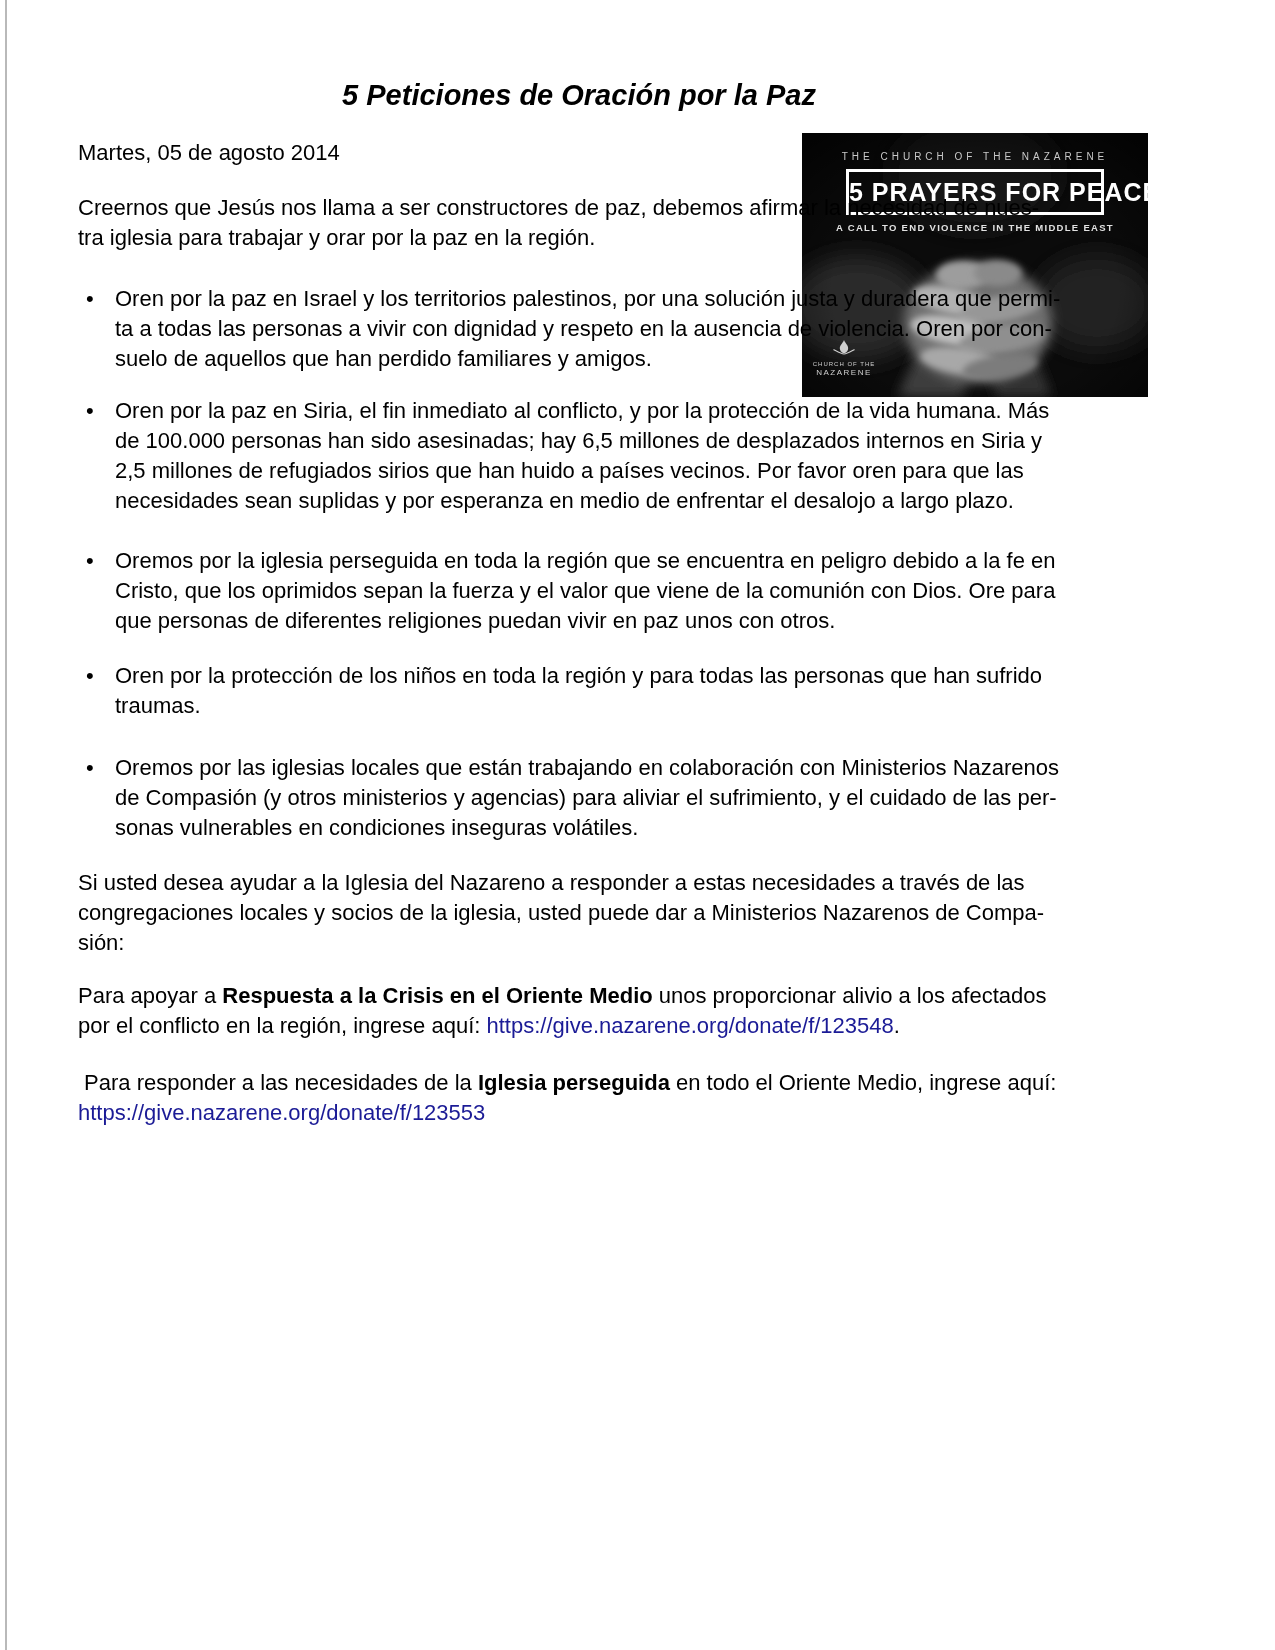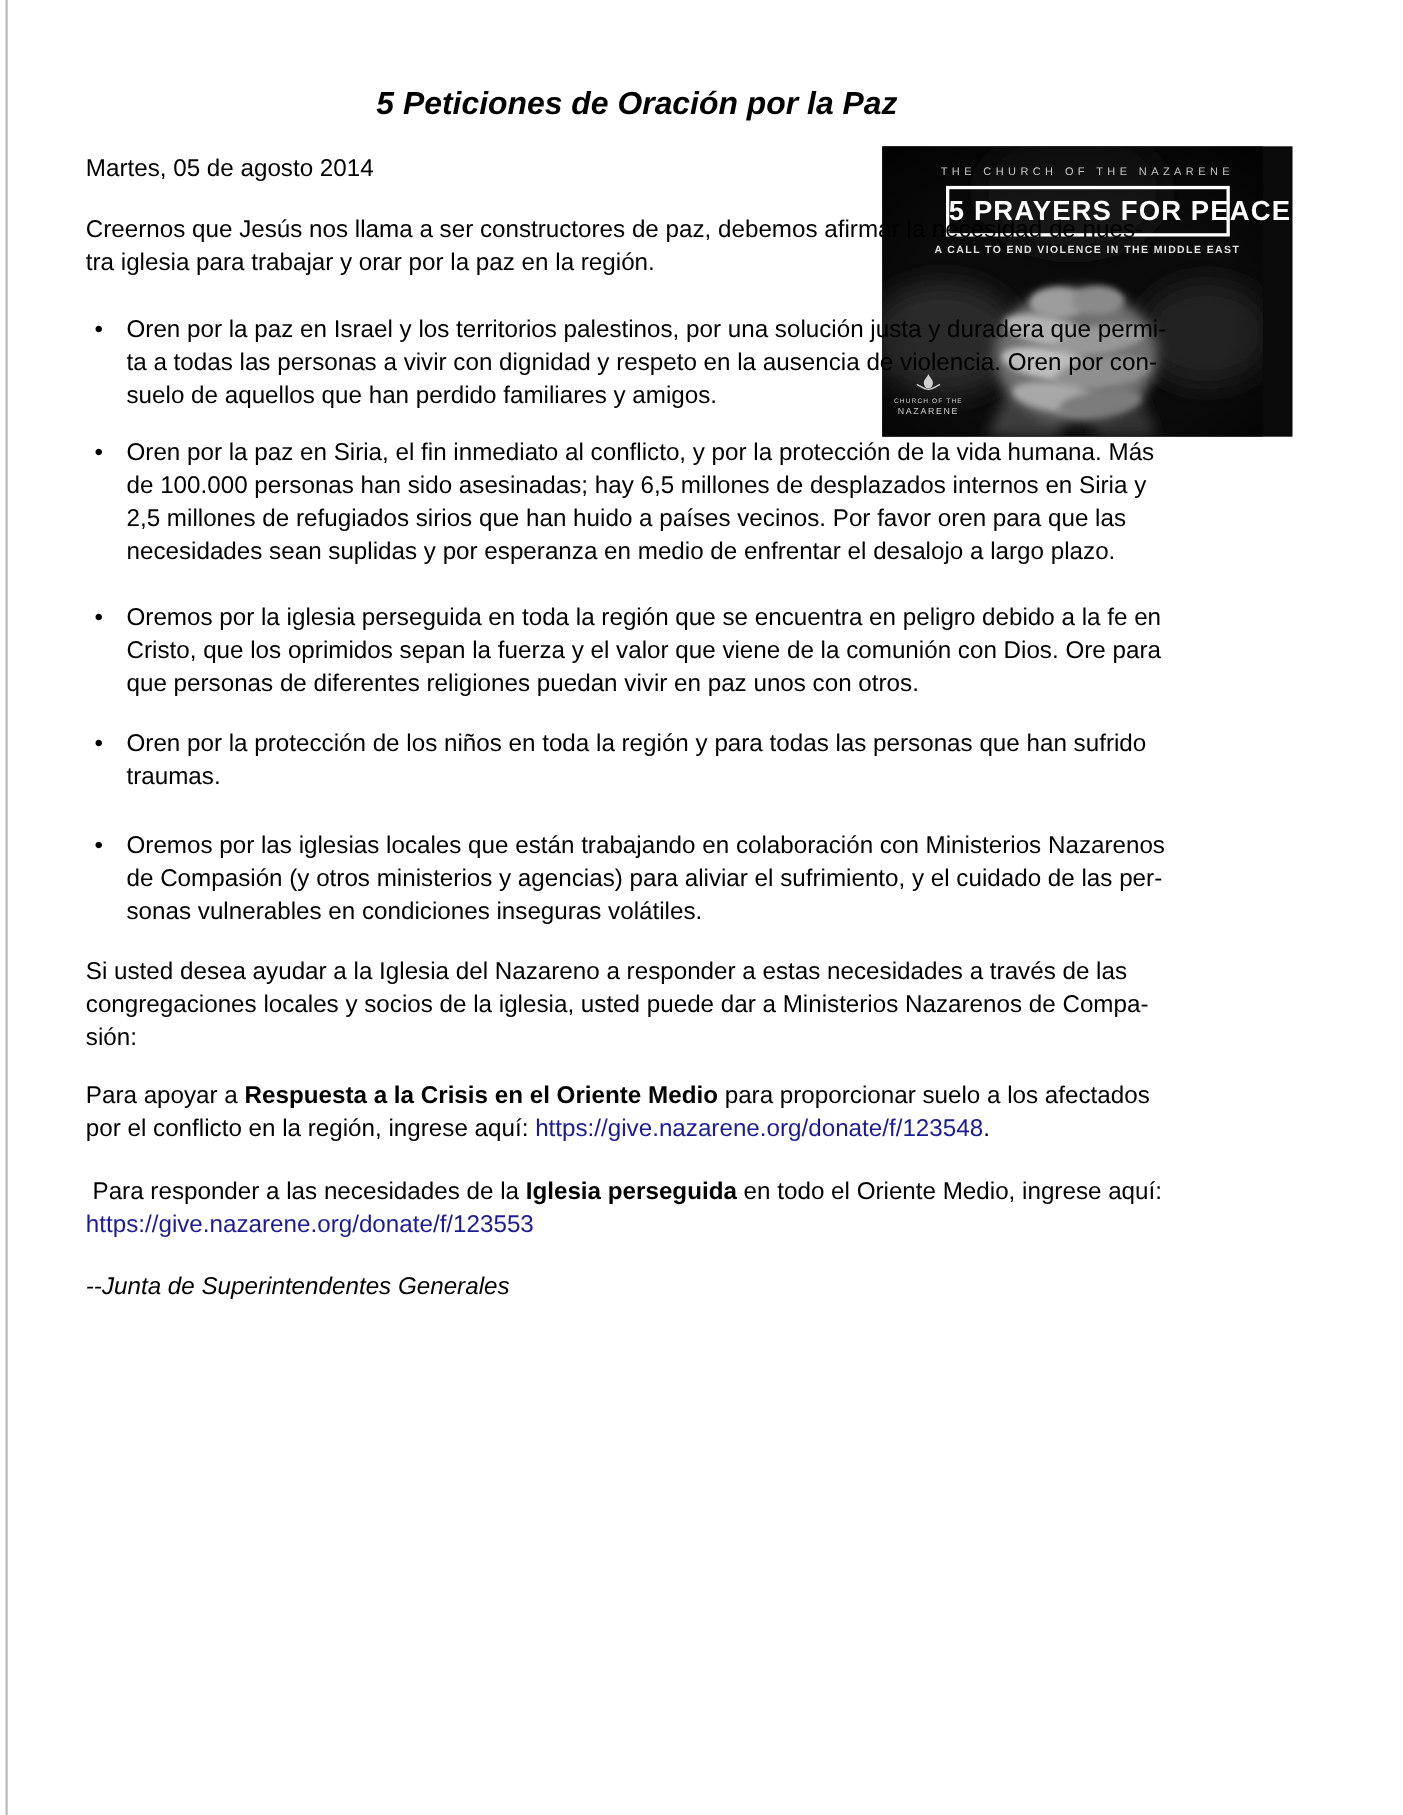--- a/index.html
+++ b/index.html
@@ -18,21 +18,21 @@
   .lead { font-weight:bold; }
   .signature { font-style:italic; }
 
   .bullets { margin:0; padding:0; list-style:none; }
   .bullet { display:flex; }
   .bullet .dot { width:37px; flex:0 0 37px; padding-left:8px; box-sizing:border-box;
                  font-size:22px; line-height:30px; }
   a.link { color:#1b1b96; text-decoration:none; cursor:pointer; }
 
   
-  .poster { position:absolute; left:802px; top:133px; width:373px; height:264px;
+  .poster { position:absolute; left:802px; top:133px; width:346px; height:264px;
             background:#0a0a0a; overflow:hidden; }
   .poster svg.hands { position:absolute; left:0; top:0; }
   .poster-text { position:absolute; inset:0; text-align:center; color:#fff; }
   .poster-header { margin-top:18px; font-size:10px; letter-spacing:4px; color:#c9c9c9;
                    font-weight:400; white-space:pre; }
   .poster-box { margin:7px auto 0; width:252px; height:40px; border:3px solid #ffffff;
                 font-size:25px; line-height:40px; font-weight:bold; letter-spacing:1px;
                 color:#fff; white-space:pre; }
   .poster-sub { margin-top:7px; font-size:9.5px; font-weight:bold; letter-spacing:1.3px;
                 color:#e2e2e2; white-space:pre; }
@@ -123,19 +123,18 @@
         </li>
       <li class="bullet" style="margin-top:32px">
           <span class="dot">•</span>
           <span class="bullet-text">Oremos por las iglesias locales que están trabajando en colaboración con Ministerios Nazarenos<br>de Compasión (y otros ministerios y agencias) para aliviar el sufrimiento, y el cuidado de las per-<br>sonas vulnerables en condiciones inseguras volátiles.</span>
         </li>
     </ul>
 
 
     <div class="para" style="margin-top:25px">Si usted desea ayudar a la Iglesia del Nazareno a responder a estas necesidades a través de las<br>congregaciones locales y socios de la iglesia, usted puede dar a Ministerios Nazarenos de Compa-<br>sión:</div>
 
-    <div class="para" style="margin-top:23px"><span>Para apoyar a </span><b>Respuesta a la Crisis en el Oriente Medio</b><span> para proporcionar suelo a los afectados</span><br><span>por el conflicto en la región, ingrese aquí: </span><a class="link">https://give.nazarene.org/donate/f/123548</a><span>.</span></div>
+    <div class="para" style="margin-top:23px"><span>Para apoyar a </span><b>Respuesta a la Crisis en el Oriente Medio</b><span> unos proporcionar alivio a los afectados</span><br><span>por el conflicto en la región, ingrese aquí: </span><a class="link">https://give.nazarene.org/donate/f/123548</a><span>.</span></div>
 
     <div class="para" style="margin-top:27px"><span> Para responder a las necesidades de la </span><b>Iglesia perseguida</b><span> en todo el Oriente Medio, ingrese aquí:</span><br><a class="link">https://give.nazarene.org/donate/f/123553</a></div>
 
-    <div class="para signature" style="margin-top:26px">--Junta de Superintendentes Generales</div>
   </div>
 </div>
 
 </body></html>

